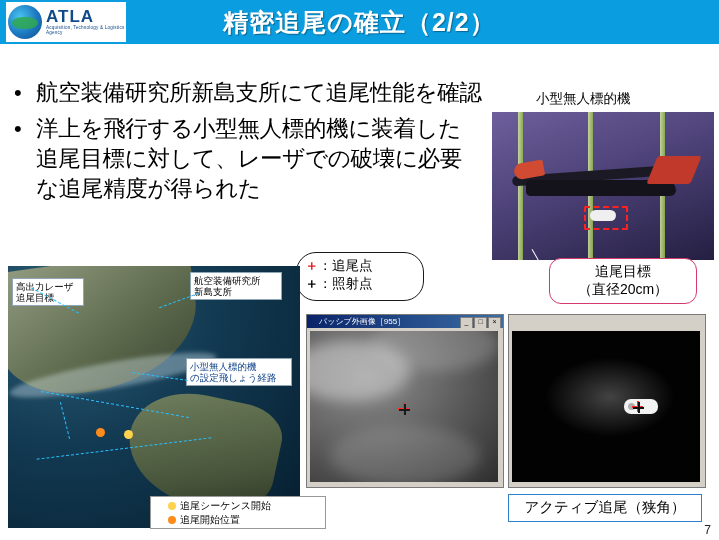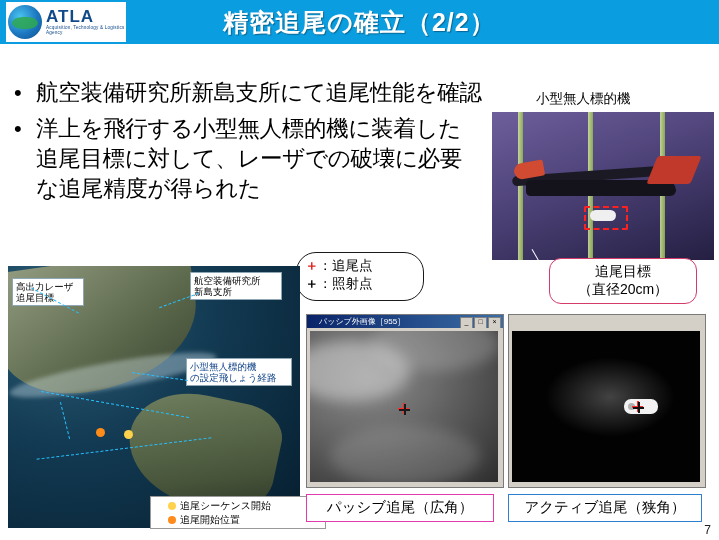--- a/index.html
+++ b/index.html
@@ -528,17 +528,16 @@
 
   <div class="vid-window vid-right">
     <div class="vid-canvas active">
       <div class="vid-active-glow"></div>
       <div class="vid-active-target"></div>
       <div class="cross" style="left:120px; top:70px; color:#ff2a2a;"></div>
       <div class="cross" style="left:121px; top:71px; color:#101010;"></div>
     </div>
   </div>
 
-  <div class="lbl lbl-passive">パッシブ追尾（広角）</div>
   <div class="lbl lbl-active">アクティブ追尾（狭角）</div>
 
   <div class="page-num">7</div>
 </div>
 
 </body></html>

